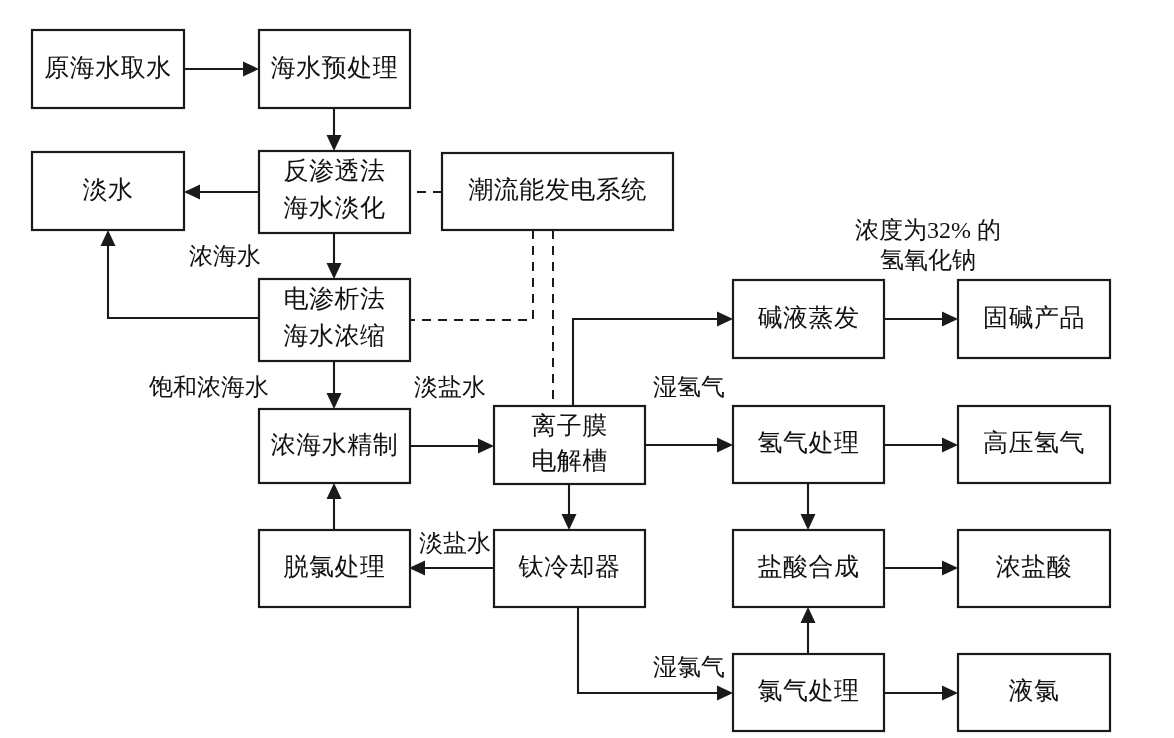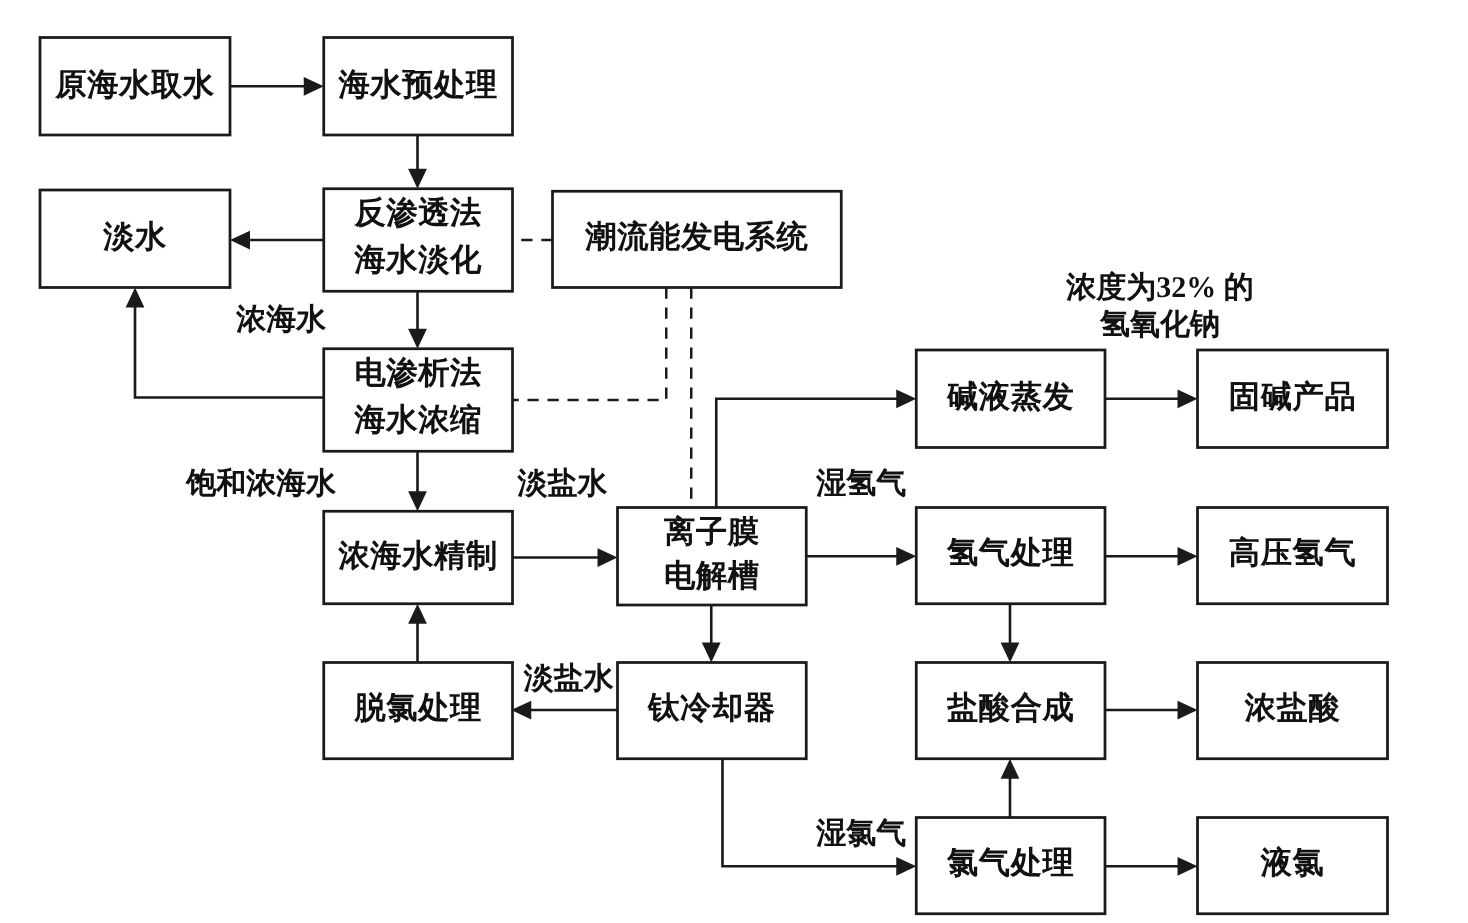--- a/index.html
+++ b/index.html
@@ -10,21 +10,20 @@
   body {
     width: 1174px;
     height: 738px;
     font-family: "Liberation Serif", "DejaVu Serif", serif;
     overflow: hidden;
   }
   #diagram-root {
     position: relative;
     width: 1174px;
     height: 738px;
-    font-weight: bold;
   }
   svg#flow-svg {
     position: absolute;
     left: 0;
     top: 0;
     width: 1174px;
     height: 738px;
   }
   .node-rect {
     fill: #ffffff;

